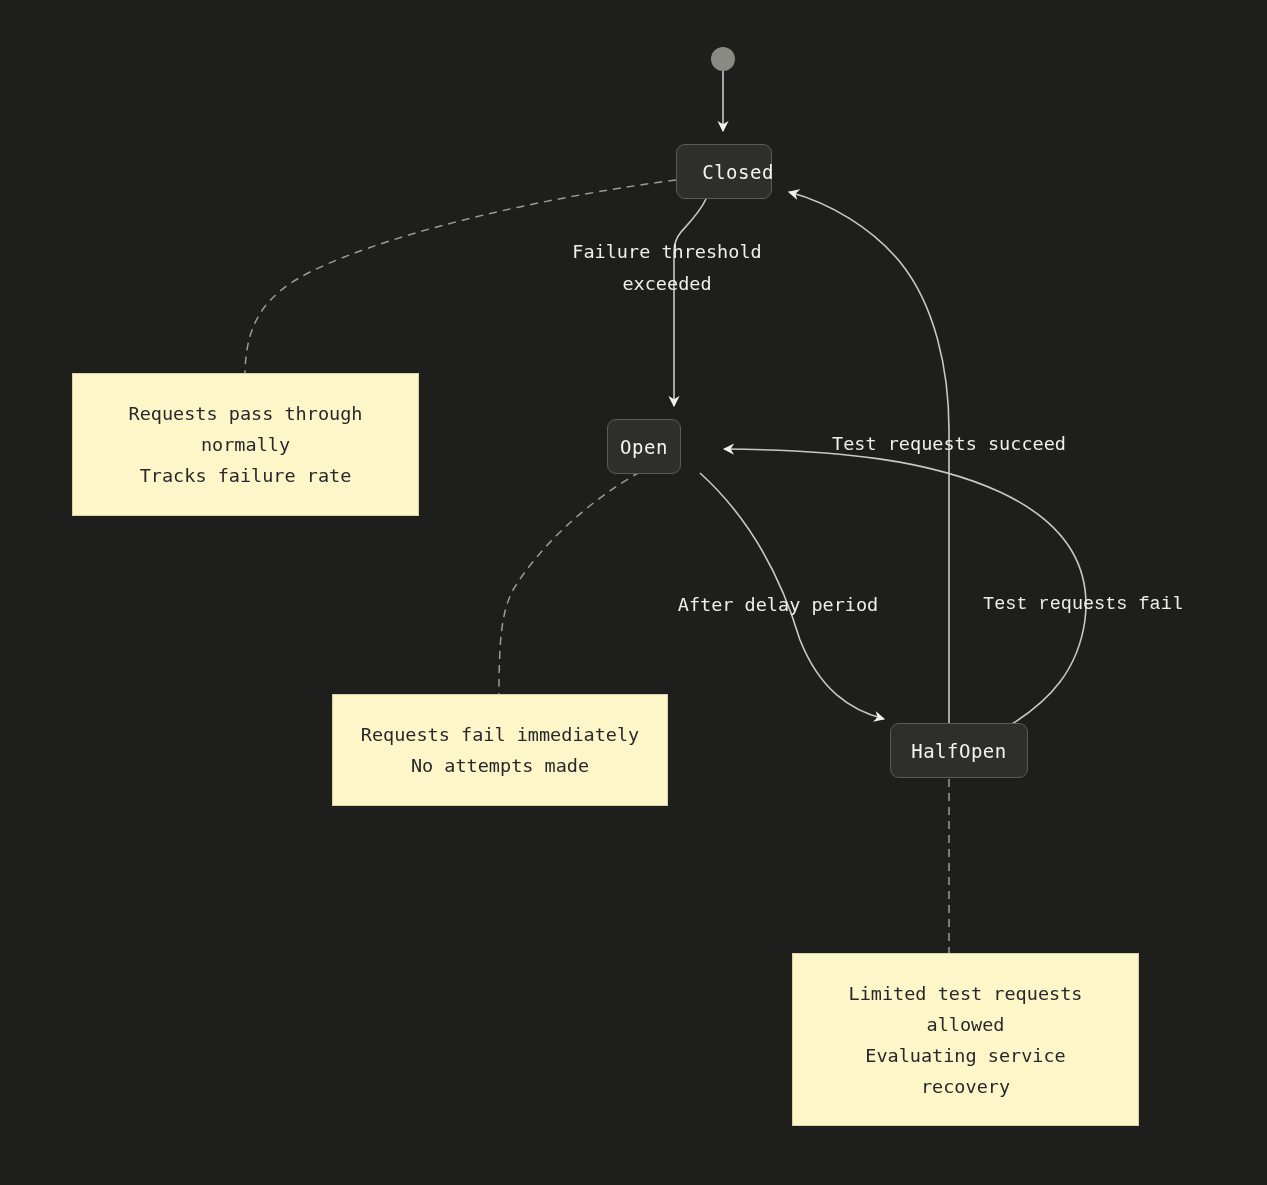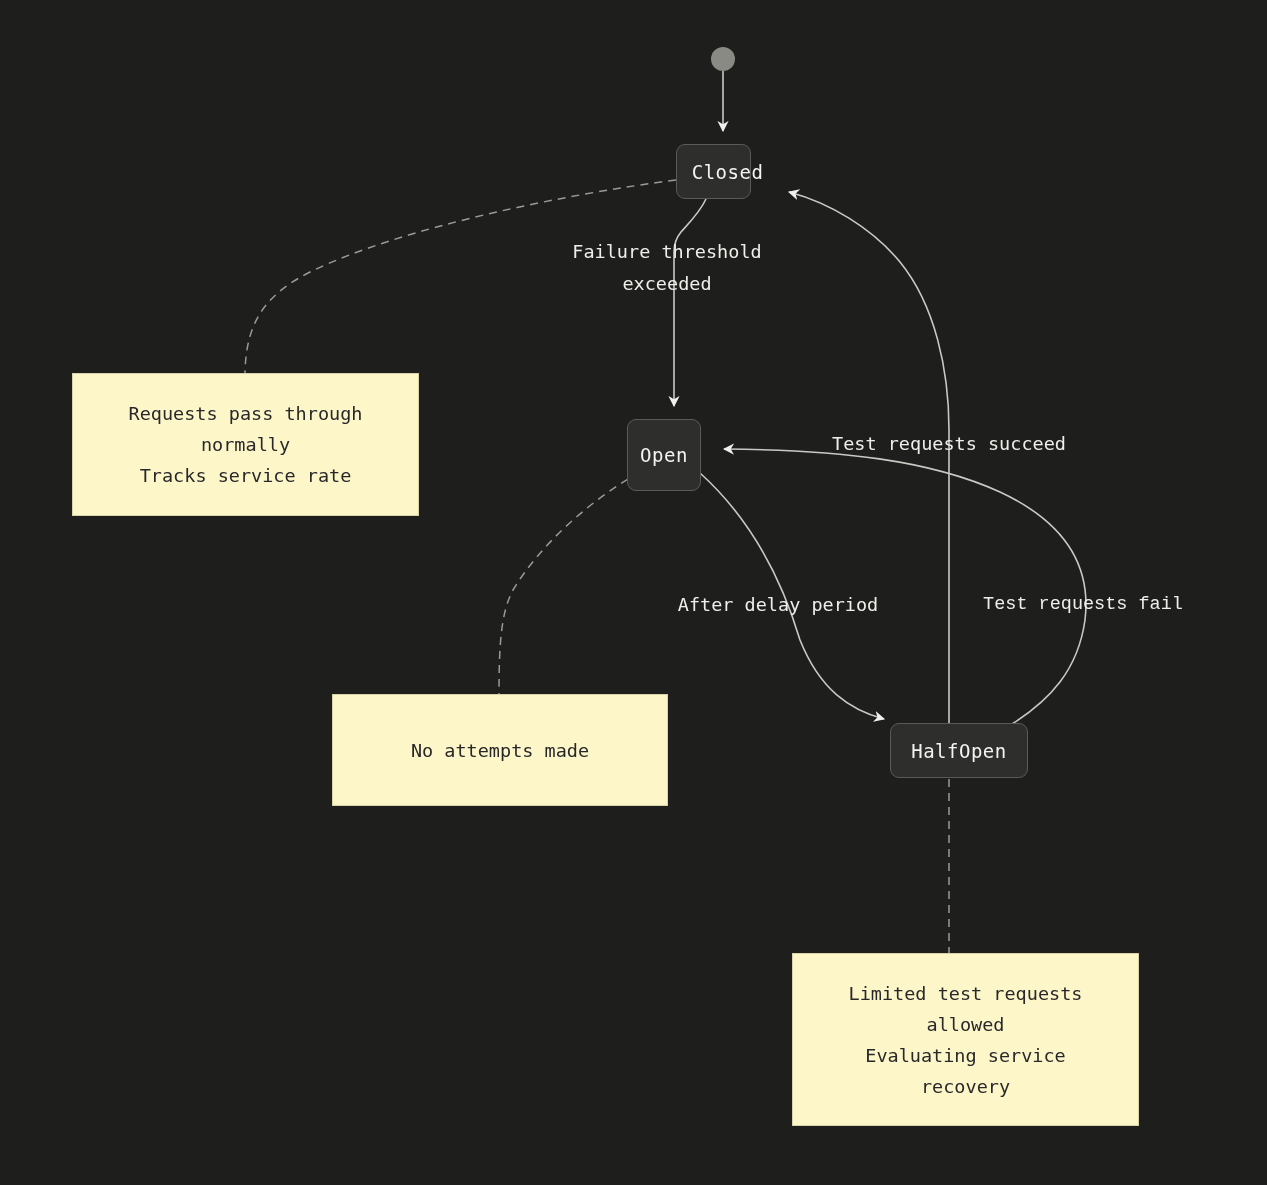--- a/index.html
+++ b/index.html
@@ -88,48 +88,49 @@
 
     <path d="M 1012 724 C 1050 700, 1078 670, 1085 620 C 1092 562, 1060 520, 1000 492 C 930 460, 840 450, 724 449" fill="none" stroke="#c9c9c4" stroke-width="1.6" marker-end="url(#arrow)"></path>
 
     <path d="M 676 180 C 560 195, 400 228, 310 272 C 265 295, 246 322, 245 373" fill="none" stroke="#9b9b95" stroke-width="1.5" stroke-dasharray="8 6"></path>
 
     <path d="M 640 472 C 590 500, 540 545, 513 590 C 501 612, 499 645, 499 694" fill="none" stroke="#9b9b95" stroke-width="1.5" stroke-dasharray="8 6"></path>
 
     <path d="M 949 779 L 949 953" fill="none" stroke="#9b9b95" stroke-width="1.5" stroke-dasharray="8 6"></path>
   </svg>
 
-  <div class="state-node" style="left:676px; top:144px; width:75px; height:55px;padding-left:28px;">
+  <div class="state-node" style="left:676px; top:144px; width:96px; height:55px;padding-left:28px;">
     <span>Closed</span>
   </div>
 
-  <div class="state-node" style="left:627px; top:419px; width:74px; height:72px;">
+  <div class="state-node" style="left:607px; top:419px; width:74px; height:55px;">
     <span>Open</span>
   </div>
 
   <div class="state-node" style="left:890px; top:723px; width:138px; height:55px;">
     <span>HalfOpen</span>
   </div>
 
   <div class="edge-label" style="left:667px; top:268px;">Failure threshold
 exceeded</div>
 
   <div class="edge-label" style="left:778px; top:605px;">After delay period</div>
 
   <div class="edge-label" style="left:949px; top:444px;">Test requests succeed</div>
 
   <div class="edge-label" style="left:1083px; top:605px;font-family:Liberation Mono, monospace;">Test requests fail</div>
 
   <div class="note-box" style="left:72px; top:373px; width:347px; height:143px;">
     <span>Requests pass through</span>
     <span>normally</span>
-    <span>Tracks service rate</span>
+    <span>Tracks failure rate</span>
   </div>
 
   <div class="note-box" style="left:332px; top:694px; width:336px; height:112px;">
+    <span>Requests fail immediately</span>
     <span>No attempts made</span>
   </div>
 
   <div class="note-box" style="left:792px; top:953px; width:347px; height:173px;">
     <span>Limited test requests</span>
     <span>allowed</span>
     <span>Evaluating service</span>
     <span>recovery</span>
   </div>
 

